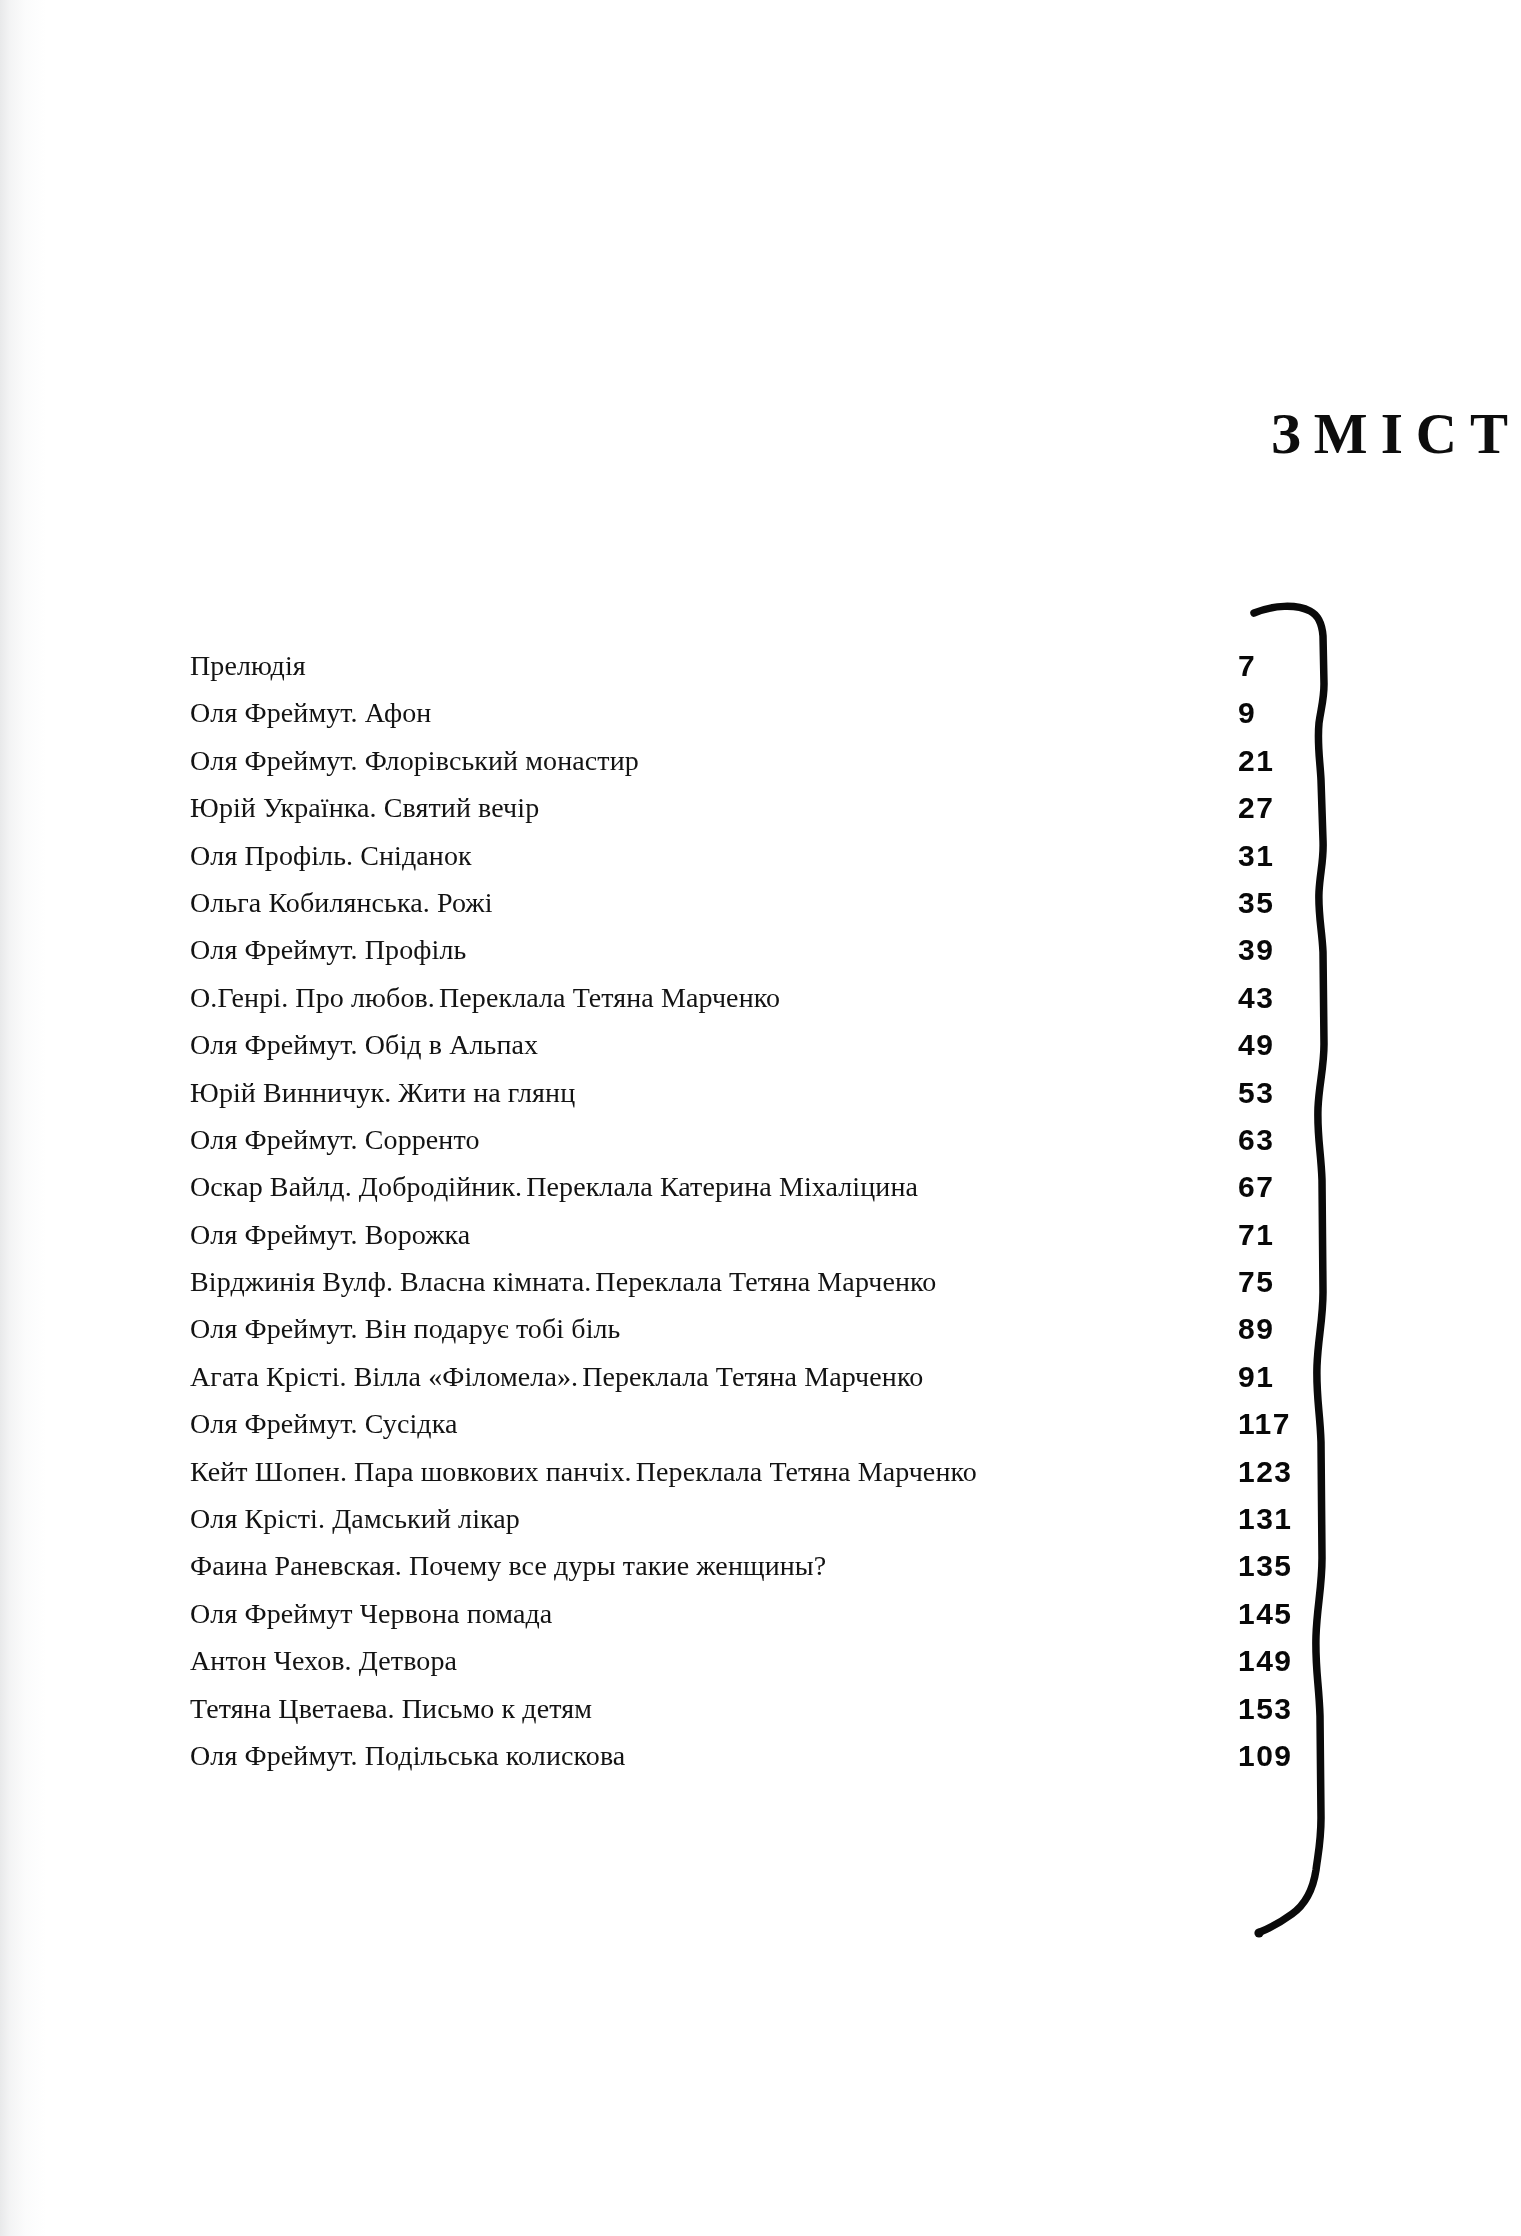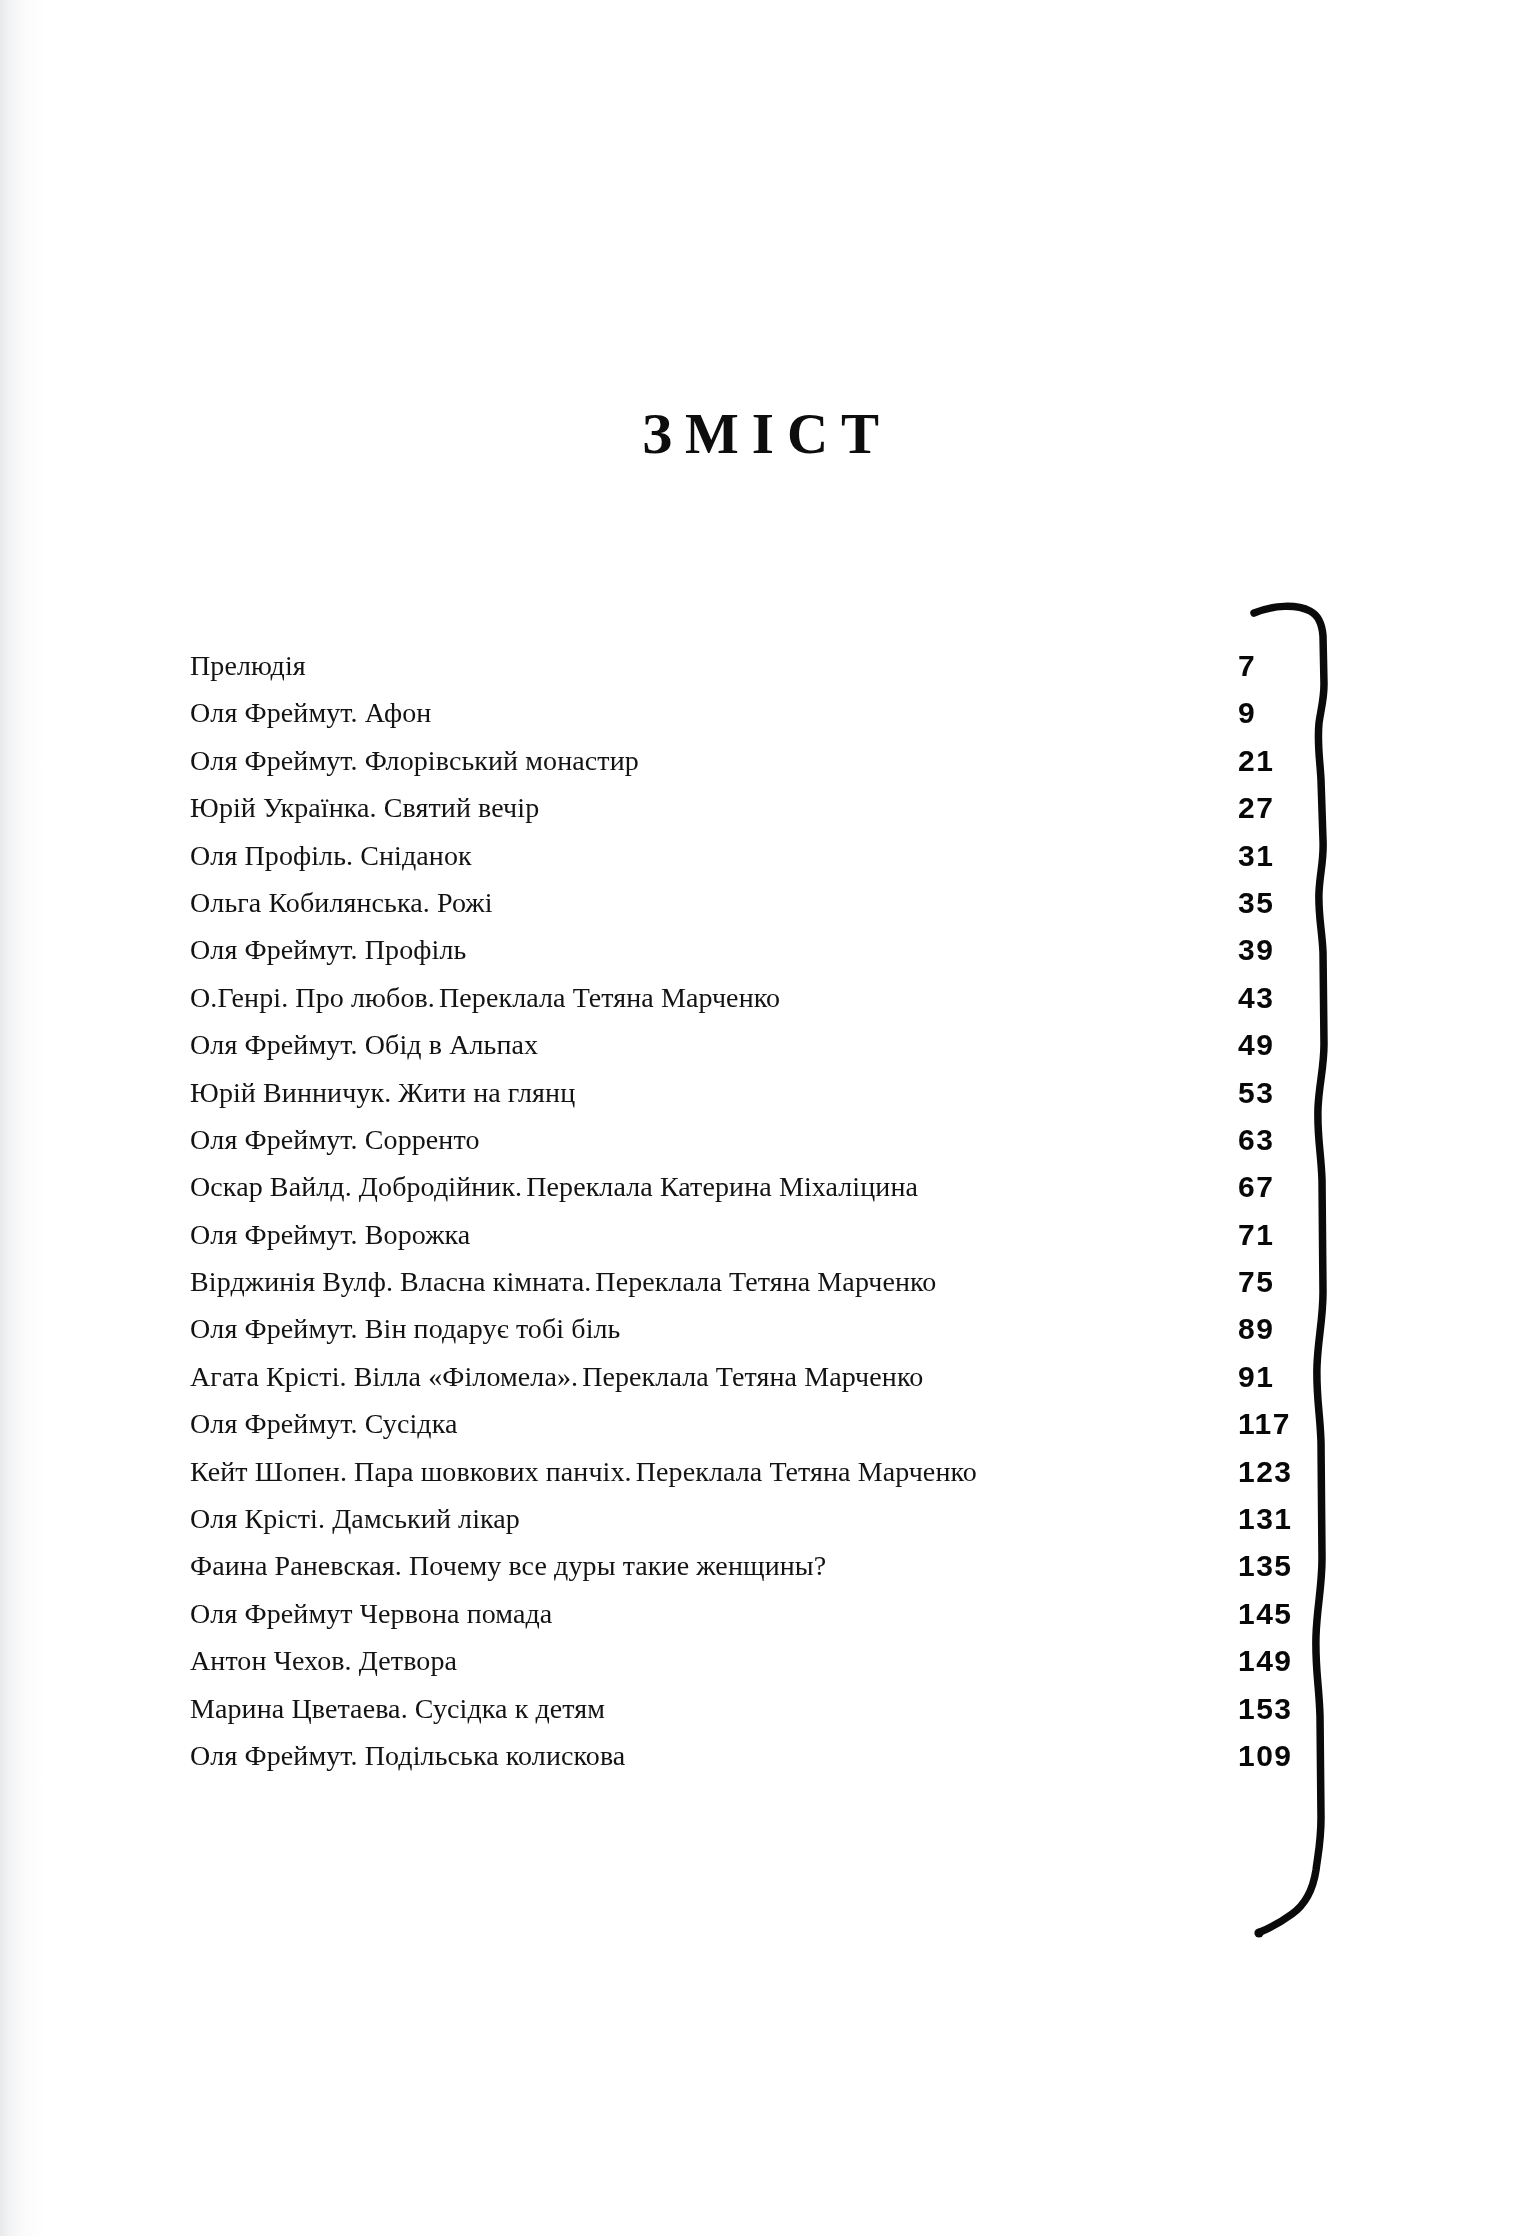--- a/index.html
+++ b/index.html
@@ -35,21 +35,21 @@
         rgba(190,194,200,0.06) 55%,
         rgba(255,255,255,0) 100%);
     pointer-events: none;
   }
 
   .page-title {
     position: absolute;
     left: 0;
     top: 405px;
     width: 1521px;
-    text-align: center;
+    text-align: right;
     font-family: "Liberation Serif", "DejaVu Serif", serif;
     font-size: 57px;
     font-weight: 700;
     letter-spacing: 13px;
     text-indent: 13px;
     color: #0d0d0d;
     line-height: 1;
   }
 
   .toc {
@@ -123,21 +123,21 @@
       <div class="toc-row"><span class="toc-title">Оля Фреймут. Ворожка</span><span class="toc-page">71</span></div>
       <div class="toc-row"><span class="toc-title">Вірджинія Вулф. Власна кімната.</span> <span class="toc-title translator">Переклала Тетяна Марченко</span><span class="toc-page">75</span></div>
       <div class="toc-row"><span class="toc-title">Оля Фреймут. Він подарує тобі біль</span><span class="toc-page">89</span></div>
       <div class="toc-row"><span class="toc-title">Агата Крісті. Вілла «Філомела».</span> <span class="toc-title translator">Переклала Тетяна Марченко</span><span class="toc-page">91</span></div>
       <div class="toc-row"><span class="toc-title">Оля Фреймут. Сусідка</span><span class="toc-page">117</span></div>
       <div class="toc-row"><span class="toc-title">Кейт Шопен. Пара шовкових панчіх.</span> <span class="toc-title translator">Переклала Тетяна Марченко</span><span class="toc-page">123</span></div>
       <div class="toc-row"><span class="toc-title">Оля Крісті. Дамський лікар</span><span class="toc-page">131</span></div>
       <div class="toc-row"><span class="toc-title">Фаина Раневская. Почему все дуры такие женщины?</span><span class="toc-page">135</span></div>
       <div class="toc-row"><span class="toc-title">Оля Фреймут Червона помада</span><span class="toc-page">145</span></div>
       <div class="toc-row"><span class="toc-title">Антон Чехов. Детвора</span><span class="toc-page">149</span></div>
-      <div class="toc-row"><span class="toc-title">Марина Цветаева. Сусідка к детям</span><span class="toc-page">153</span></div>
+      <div class="toc-row"><span class="toc-title">Тетяна Цветаева. Письмо к детям</span><span class="toc-page">153</span></div>
       <div class="toc-row"><span class="toc-title">Оля Фреймут. Подільська колискова</span><span class="toc-page">109</span></div>
     </div>
 
   <div class="bracket">
     <svg viewBox="0 0 110 1365" preserveAspectRatio="none" aria-hidden="true">
       <path d="M 6 21
                C 26 13, 48 12, 62 19
                C 70 23, 74 31, 75 44
                L 76 92
                C 76 108, 73 116, 71 131

